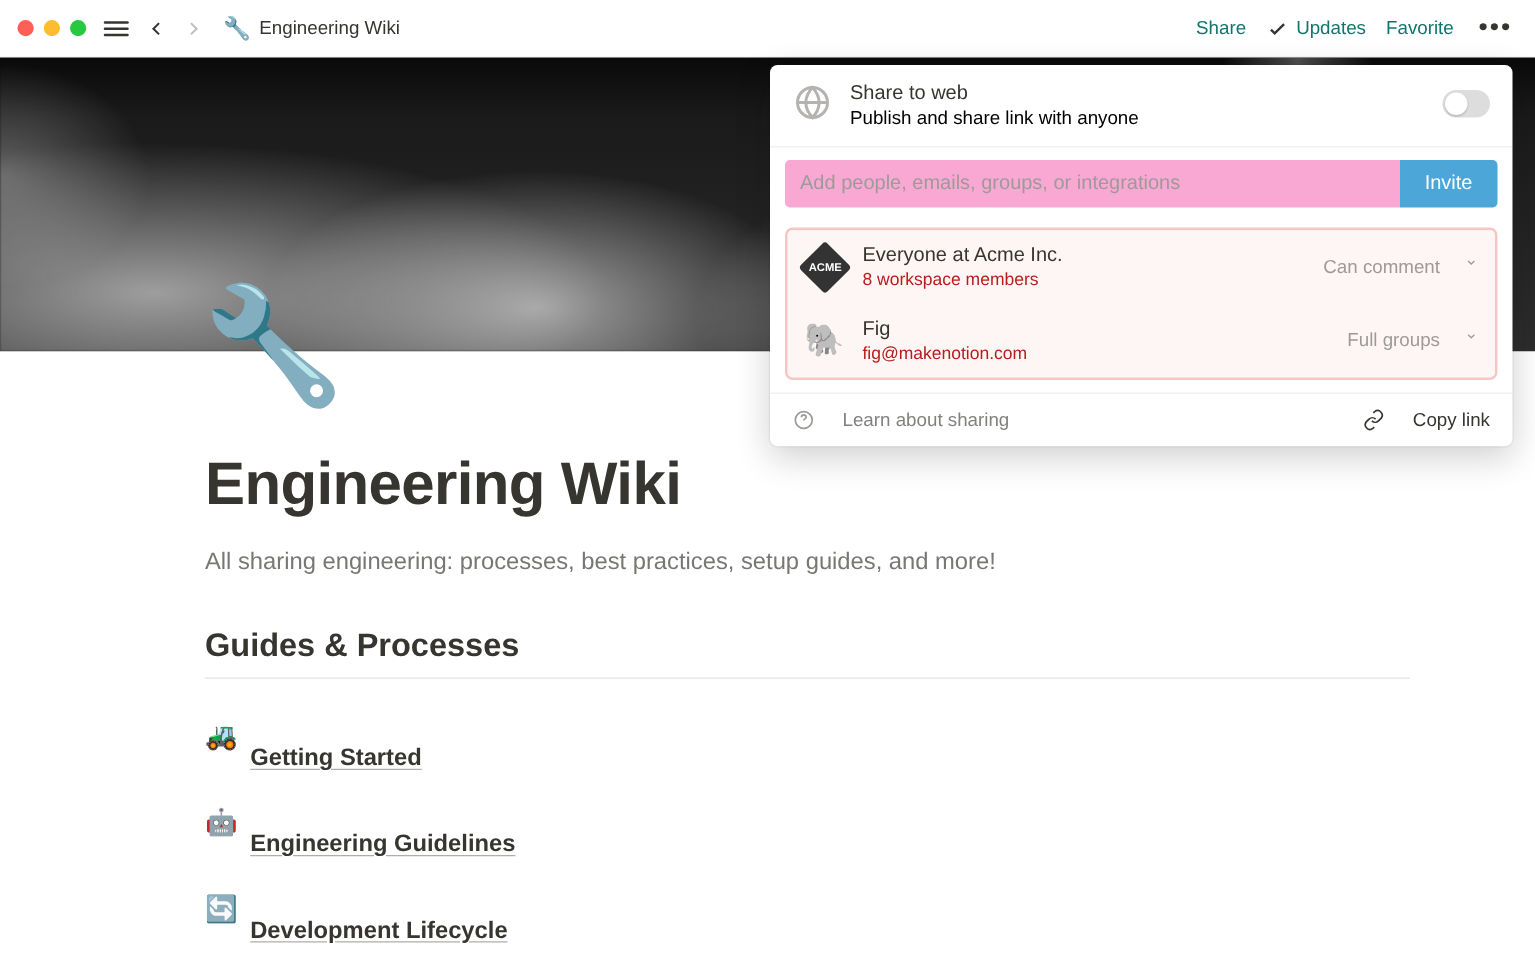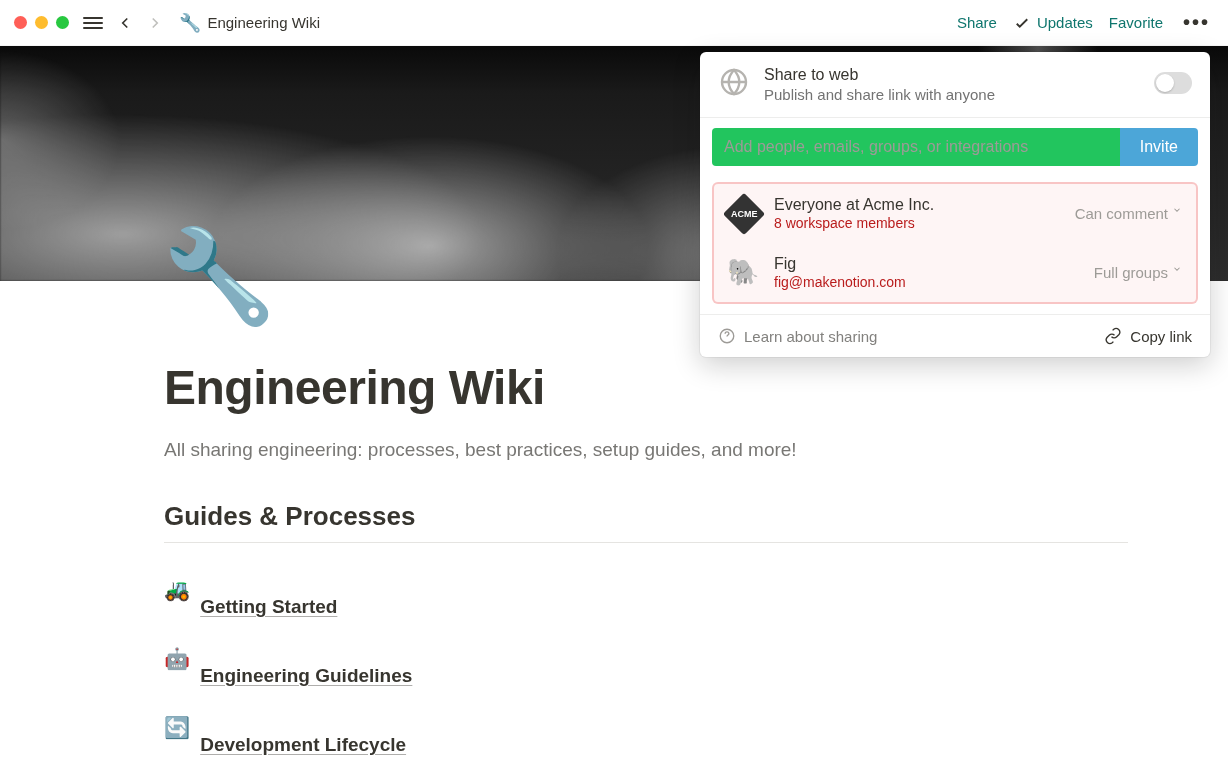--- a/index.html
+++ b/index.html
@@ -123,40 +123,40 @@
       font-weight: 600;
       cursor: pointer;
       margin-top: 35px;
     }
 
     
     .share-popover {
       position: absolute;
       top: 52px;
       right: 18px;
-      width: 510px;
+      width: 594px;
       background: #fff;
       border-radius: 6px;
       box-shadow: 0 0 0 1px rgba(15,15,15,0.05), 0 8px 28px rgba(15,15,15,0.2);
       z-index: 100;
     }
     .share-section {
       padding: 14px 18px;
       display: flex;
       align-items: flex-start;
       gap: 14px;
     }
     .globe-icon {
       width: 32px; height: 32px;
       color: #b5b3af;
       flex-shrink: 0;
     }
     .share-web-text { flex: 1; }
     .share-web-title { font-size: 16px; color: #37352f; font-weight: 500; margin-bottom: 2px; }
-    .share-web-sub { font-size: 15px; color: #737373; }
+    .share-web-sub { font-size: 15px; color: #000000; }
     .toggle {
       width: 38px; height: 22px;
       background: #ddd;
       border-radius: 11px;
       position: relative;
       cursor: pointer;
       margin-top: 6px;
       flex-shrink: 0;
     }
     .toggle::after {
@@ -170,21 +170,21 @@
     }
     .share-divider { height: 1px; background: rgba(55,53,47,0.09); margin: 0; }
     .invite-row {
       padding: 10px 12px;
       display: flex;
       gap: 0;
     }
     .invite-input {
       flex: 1;
       border: none;
-      background: #22c55e;
+      background: #f9a8d4;
       padding: 10px 12px;
       font-size: 16px;
       border-radius: 4px 0 0 4px;
       color: #37352f;
       outline: none;
     }
     .invite-input::placeholder { color: #9d9b97; }
     .invite-btn {
       background: #4ca6d8;
       color: #fff;
@@ -227,34 +227,34 @@
       font-size: 26px;
       filter: grayscale(0.3);
     }
     .person-info { flex: 1; }
     .person-name { font-size: 16px; color: #37352f; margin-bottom: 1px; }
     .person-sub { font-size: 14px; color: #b91c1c; }
     .person-perm {
       font-size: 15px;
       color: #9d9b97;
       display: flex;
-      gap: 4px;
+      gap: 20px;
       cursor: pointer;
     }
     .chevron { width: 10px; height: 10px; }
     .share-footer {
       display: flex;
       align-items: center;
       justify-content: space-between;
       padding: 12px 18px;
     }
     .footer-left, .footer-right {
       display: flex;
       align-items: center;
-      gap: 8px;
+      gap: 22px;
       font-size: 15px;
       color: #82817e;
       cursor: pointer;
     }
     .footer-right { color: #37352f; justify-content: space-between; }
     .help-icon, .link-icon { width: 18px; height: 18px; }
   </style>
 </head>
 <body>
 

